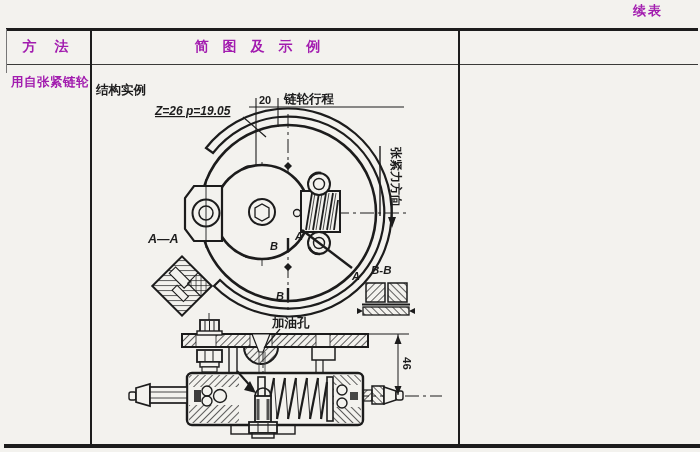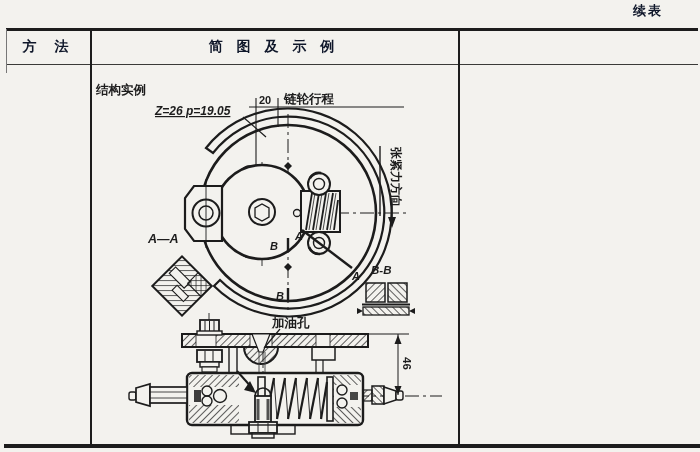--- a/index.html
+++ b/index.html
@@ -1,26 +1,26 @@
 <!DOCTYPE html>
 <html><head>
 <meta charset="utf-8">
 <style>
   html,body{margin:0;padding:0;}
   #page{
     position:relative; width:700px; height:452px; overflow:hidden;
-    background:#f3f2ee; color:#0f172a;
+    background:#f3f2ee; color:#a21caf;
     font-family:"Liberation Sans","DejaVu Sans",sans-serif;
   }
   .hline,.vline{position:absolute;background:#1c1c1c;}
   .txt{position:absolute;font-weight:bold;white-space:nowrap;}
   .hdr{position:absolute;top:30px;height:34px;display:flex;align-items:center;justify-content:center;font-weight:bold;font-size:14px;}
   #continued{left:633px;top:2px;font-size:13px;letter-spacing:2px;}
   #hdr-method{left:8px;width:82px;letter-spacing:7px;}
-  #hdr-diagram{left:90px;width:368px;letter-spacing:5px;}
+  #hdr-diagram{left:76px;width:368px;letter-spacing:5px;}
   #hdr-note{left:458px;width:239px;letter-spacing:15px;}
   #method-cell{left:11px;top:74px;width:78px;font-size:12.5px;letter-spacing:0.5px;}
   svg{position:absolute;left:0;top:0;}
   svg text{font-family:"Liberation Sans","DejaVu Sans",sans-serif;fill:#1c1c1c;font-weight:bold;}
   .it{font-style:italic;}
 </style>
 </head>
 <body>
 
 <div id="page">
@@ -30,20 +30,21 @@
   <div class="hline" style="left:6px;top:28px;width:692px;height:3px;"></div>
   <div class="hline" style="left:6px;top:64px;width:692px;height:1px;background:#3a3a38;"></div>
   <div class="hline" style="left:4px;top:444px;width:696px;height:4px;"></div>
   <div class="vline" style="left:90px;top:29px;width:2px;height:415px;"></div>
   <div class="vline" style="left:458px;top:29px;width:2px;height:415px;"></div>
   <div class="vline" style="left:6px;top:29px;width:1px;height:44px;background:#777;"></div>
 
   <div class="hdr" id="hdr-method">方 法</div>
   <div class="hdr" id="hdr-diagram">简 图 及 示 例</div>
 
+  <div id="method-cell" class="txt">用自张紧链轮</div>
 
   <svg width="700" height="452" viewBox="0 0 700 452">
     <defs>
       <pattern id="hA" patternUnits="userSpaceOnUse" width="5" height="5" patternTransform="rotate(45)">
         <line x1="0" y1="0" x2="0" y2="5" stroke="#1c1c1c" stroke-width="1.4"></line>
       </pattern>
       <pattern id="hB" patternUnits="userSpaceOnUse" width="5" height="5" patternTransform="rotate(-45)">
         <line x1="0" y1="0" x2="0" y2="5" stroke="#1c1c1c" stroke-width="1.4"></line>
       </pattern>
     </defs>

